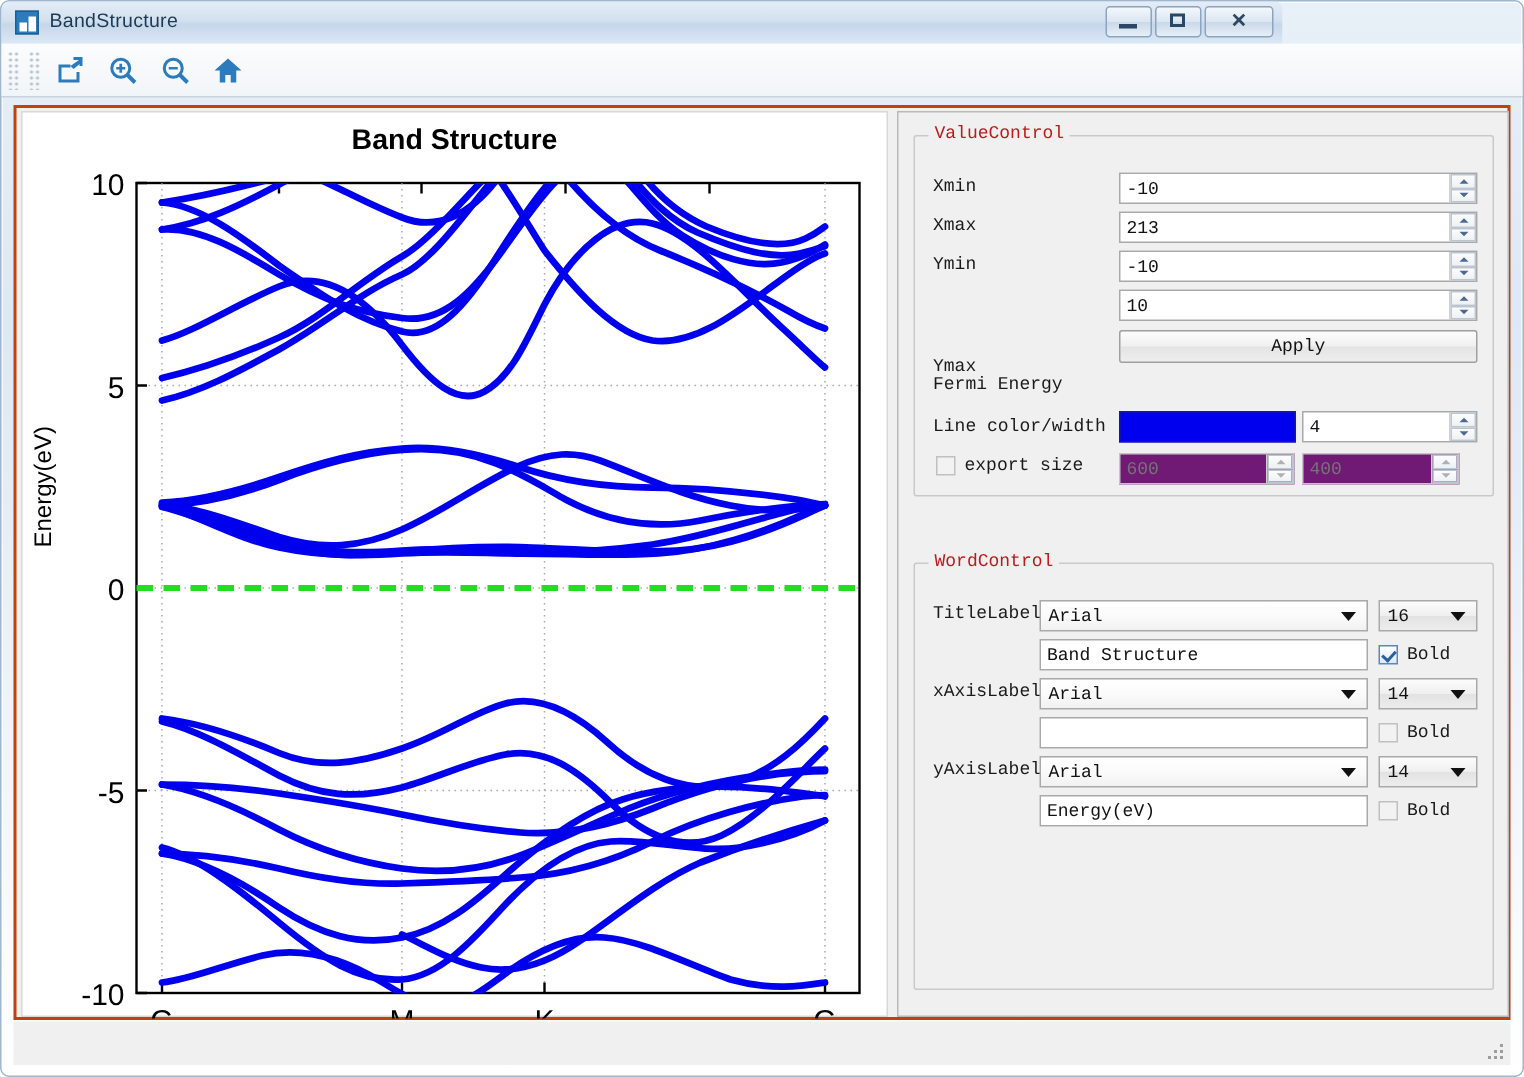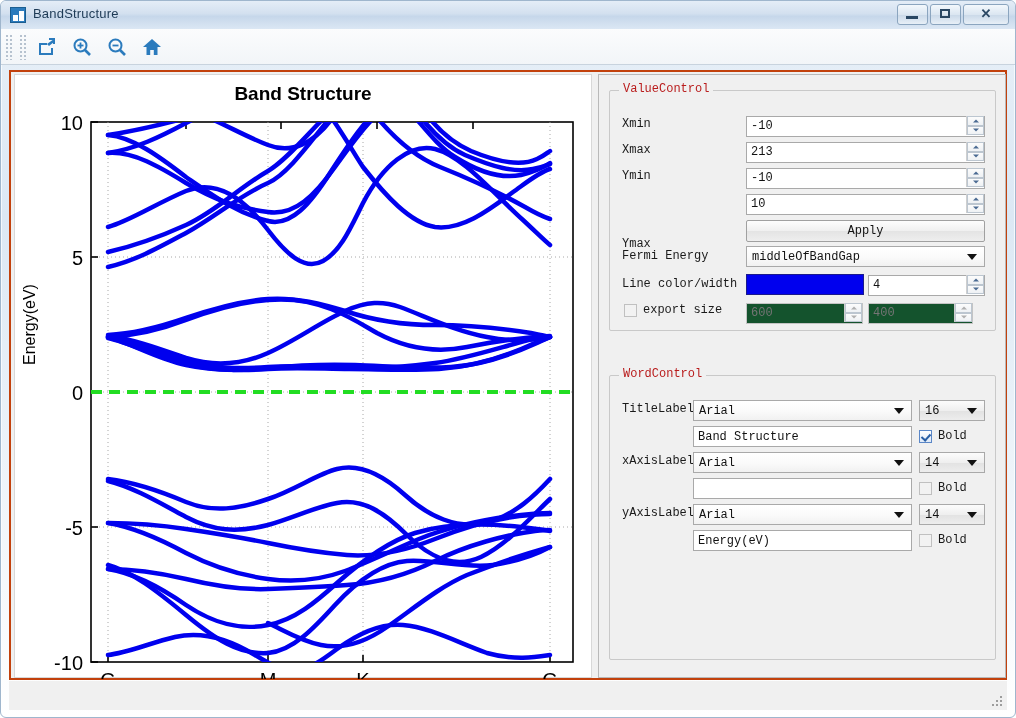--- a/index.html
+++ b/index.html
@@ -20,21 +20,21 @@
     position: absolute;
     left: 0; top: 0; width: 1016px; height: 718px;
     box-sizing: border-box;
     border: 1px solid #9fb6cd;
     border-radius: 6px;
     background: linear-gradient(180deg,#e8f0f8 0%, #dce8f4 30%, #ffffff 100%);
     box-shadow: inset 0 0 0 1px rgba(255,255,255,.7);
   }
   .titlebar {
     position: absolute; left: 1px; top: 1px;
-    width: 1014px; height: 28px;
+    width: 854px; height: 28px;
     background: linear-gradient(180deg,#e4edf7 0%, #d3e0ef 45%, #c6d7ea 55%, #dbe7f4 100%);
     border-top-left-radius: 5px; border-top-right-radius: 5px;
     border-bottom: 1px solid #b8c9dd;
     text-align: center;
   }
   .title-icon {
     position: absolute; left: 9px; top: 6px;
     width: 16px; height: 16px;
     background: #2b7bbd;
     border: 1px solid #1b5e91;
@@ -163,21 +163,21 @@
   .tinput {
     box-sizing: border-box;
     border: 1px solid #a9a9a9;
     background: #ffffff;
     font-family: "Liberation Mono", monospace;
     font-size: 12px; color: #111;
     padding: 0 4px;
     height: 21px; line-height: 19px;
     outline: none;
   }
-  .tinput.disabled { background: #14532d; color: #a6a6a6; border-color: #c4c4c4; }
+  .tinput.disabled { background: #701a75; color: #a6a6a6; border-color: #c4c4c4; }
   .spin-wrap { position: relative; display: inline-block; }
   .spin {
     position: absolute; right: 1px; top: 1px;
     width: 17px; height: 19px;
     display: flex; flex-direction: column;
     border-left: 1px solid #cfcfcf;
   }
   .spin div {
     flex: 1; position: relative;
     background: linear-gradient(180deg,#fcfcfc,#eef1f4);
@@ -490,24 +490,20 @@
               <div class="up"></div>
               <div class="dn"></div>
             </div>
         </div>
 
         <div class="btn" style="position:absolute; left:136px; top:129px; width:239px;">Apply</div>
 
         <div class="row" style="left:12px; top:158px;">
           <span class="lbl" style="width:120px;">Fermi Energy</span>
         </div>
-        <div class="combo" style="position:absolute; left:136px; top:155px; width:239px;">
-          <span>middleOfBandGap</span>
-          <span class="arr"></span>
-        </div>
 
         <div class="row" style="left:12px; top:186px;">
           <span class="lbl" style="width:120px;">Line color/width</span>
         </div>
         <div class="swatch" style="position: absolute; left: 136px; top: 183px; width: 118px; background: rgb(0, 0, 238);" id="colorswatch"></div>
         <div class="spin-wrap" style="position:absolute; left:258px; top:183px;">
           <input class="tinput" style="width: 117px;" value="4">
           <div class="spin">
               <div class="up"></div>
               <div class="dn"></div>

